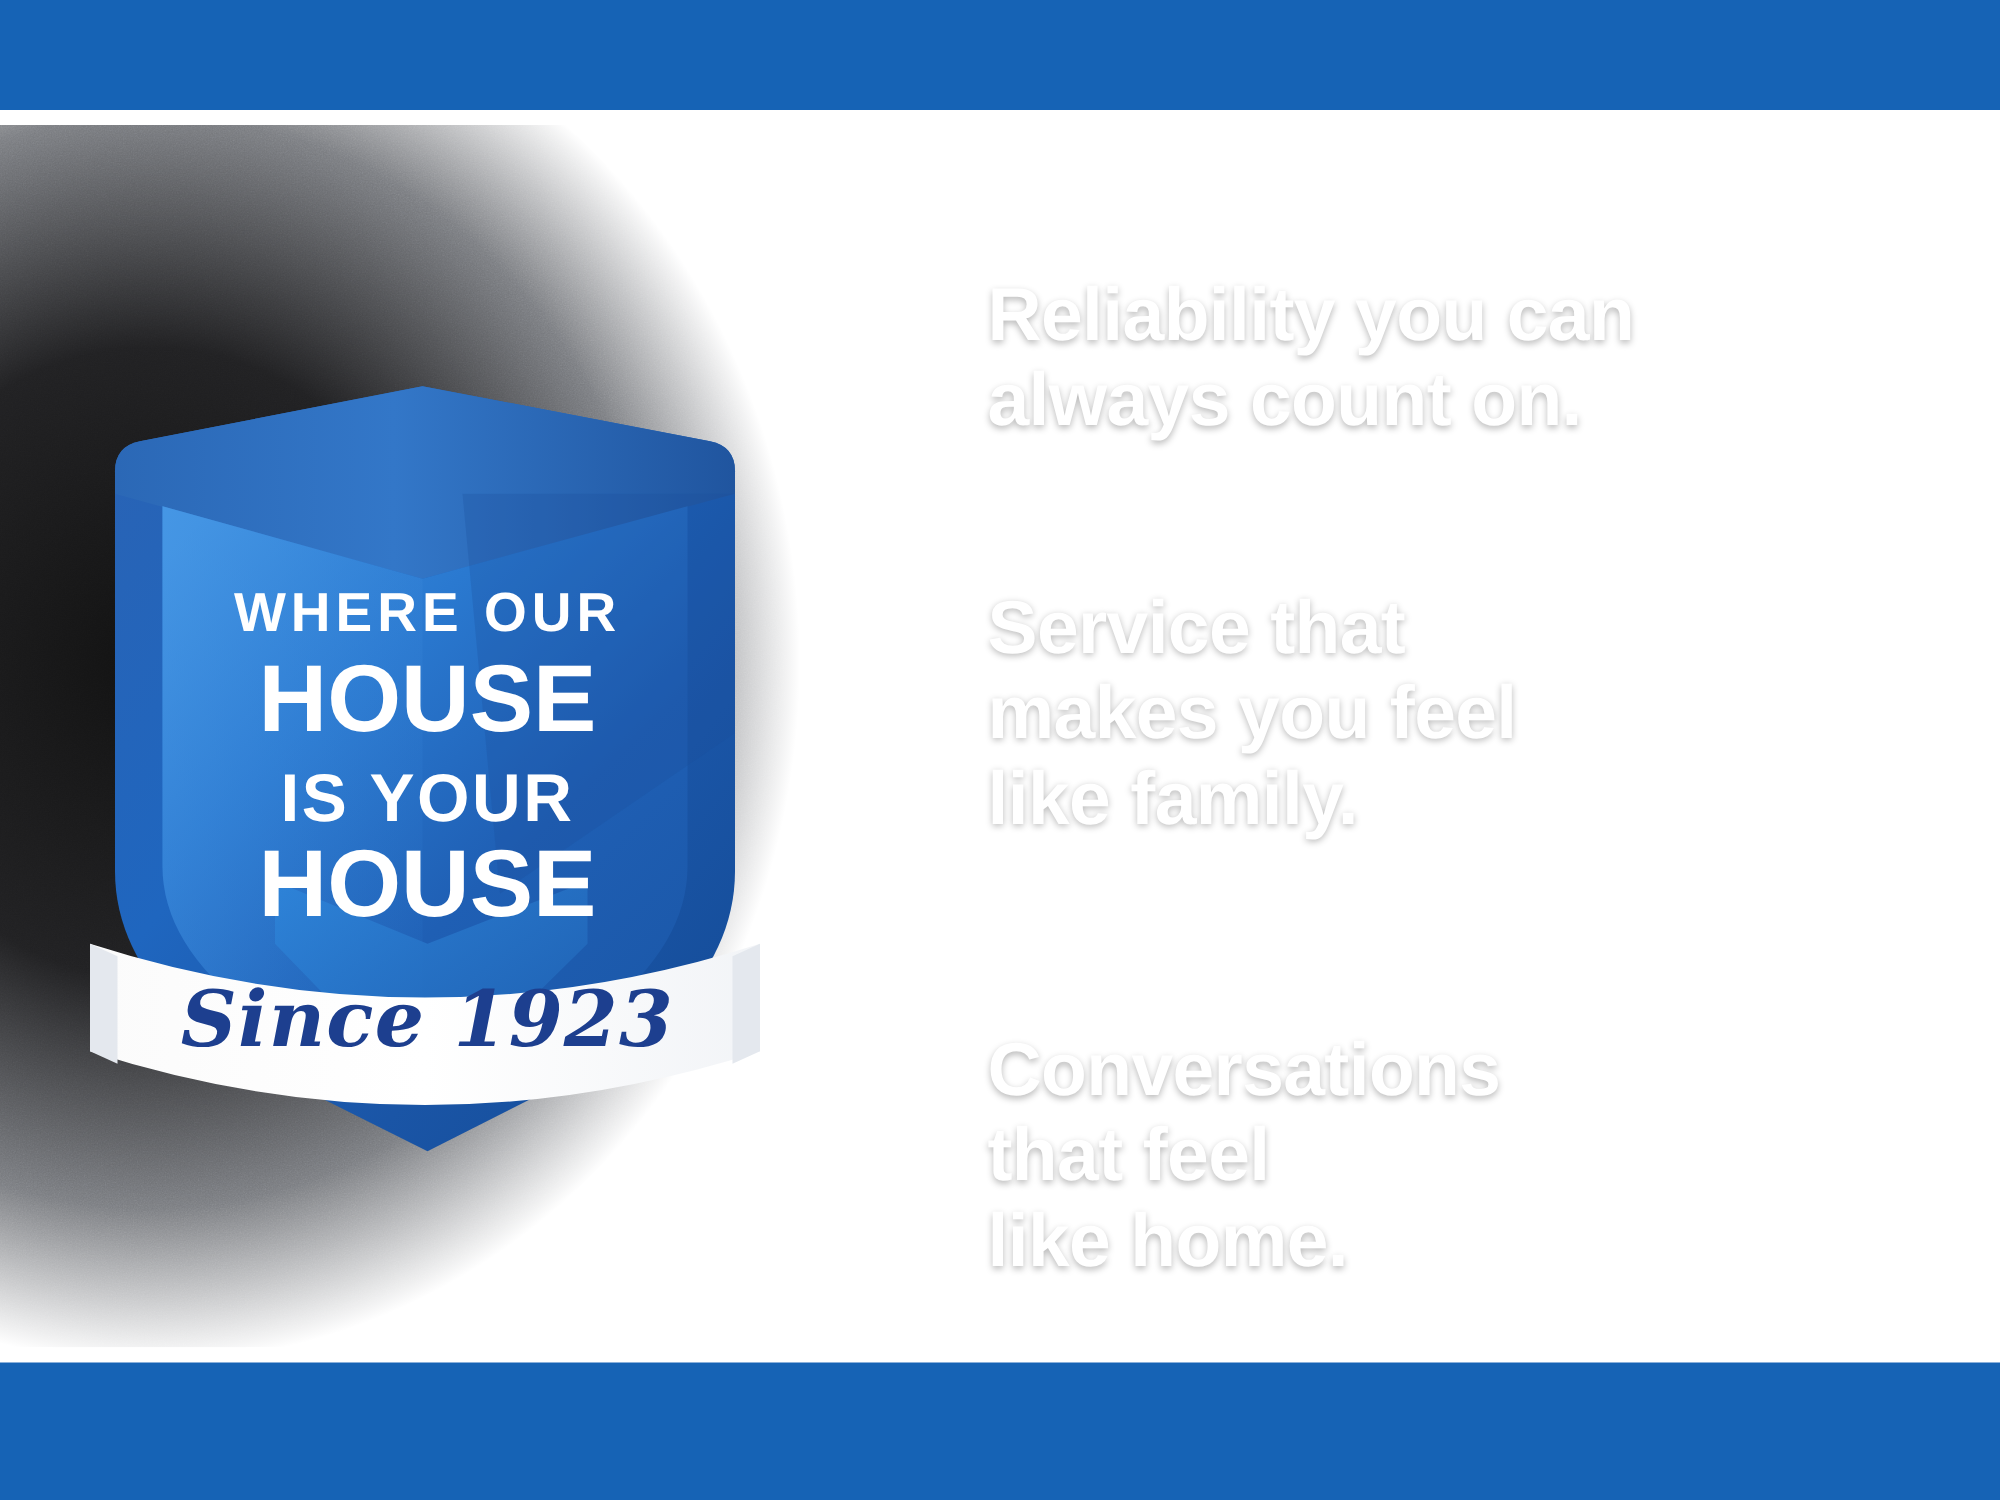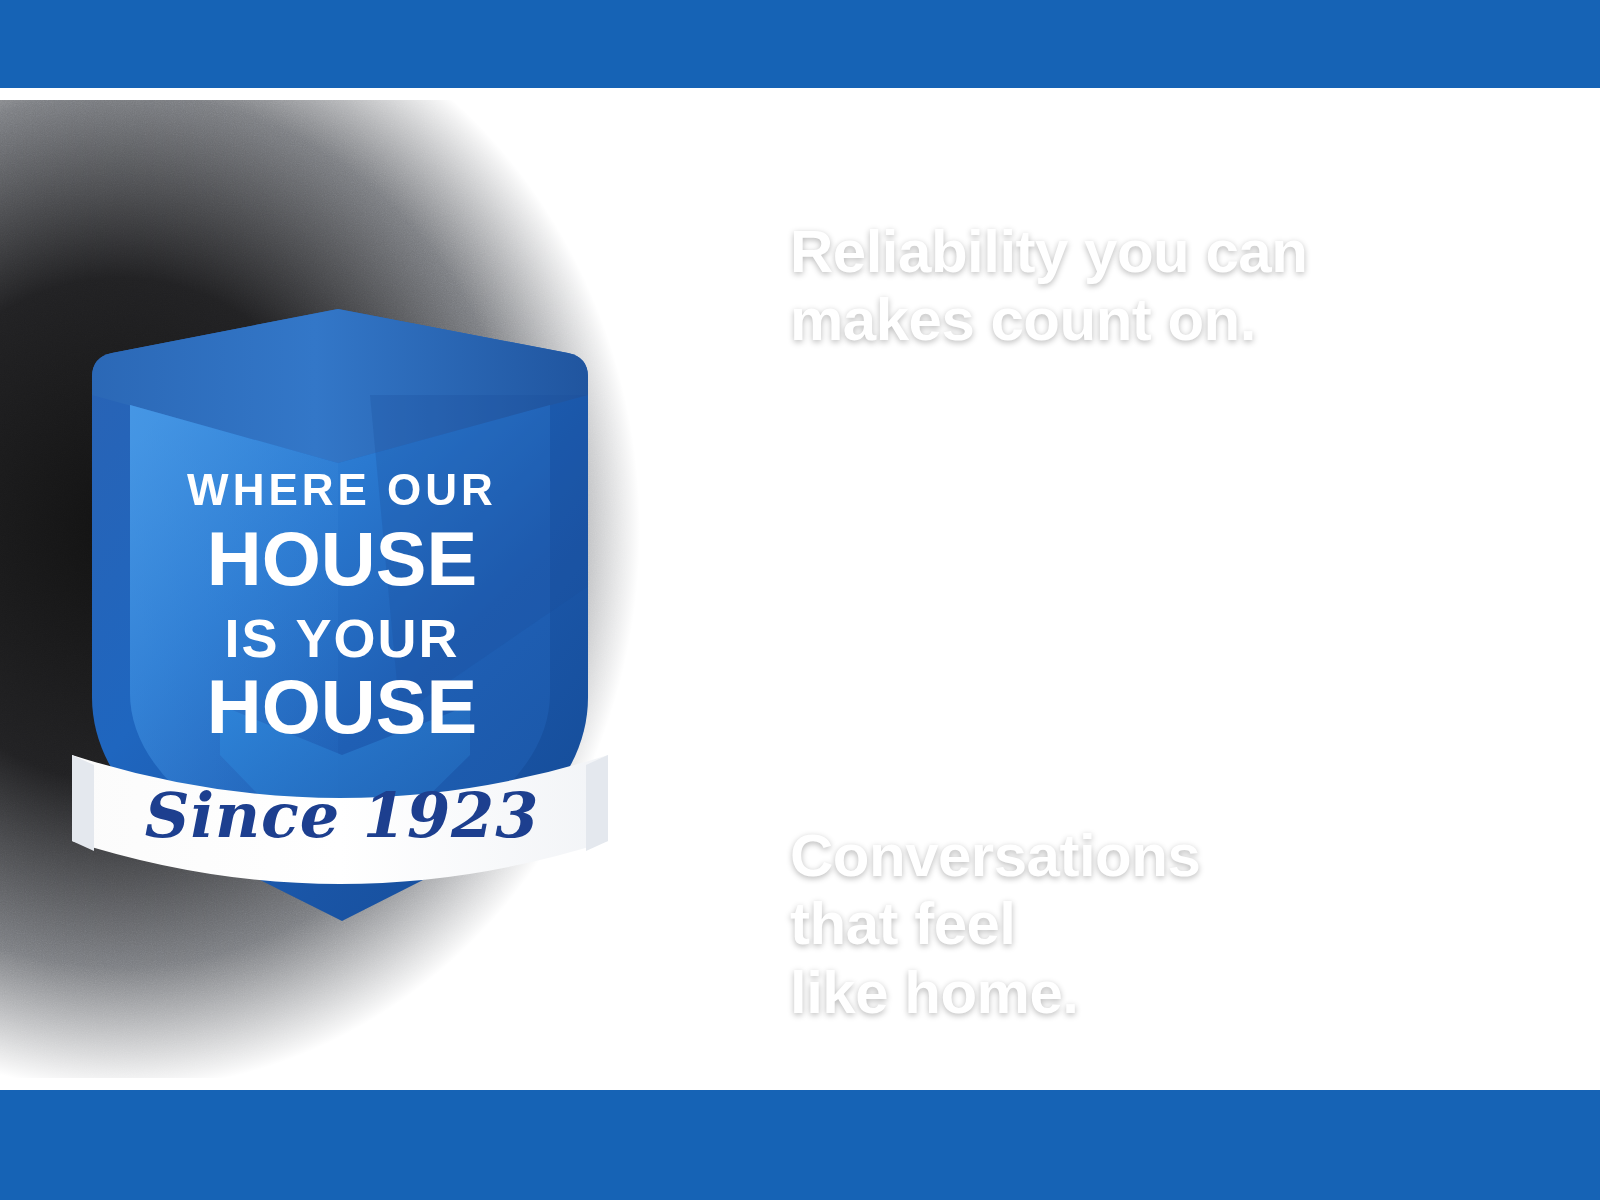--- a/index.html
+++ b/index.html
@@ -262,23 +262,34 @@
   <div id="benefits">
 
     <div class="benefit" id="benefit-0">
       <div class="check-wrap">
         <svg width="118" height="112" viewBox="0 0 118 112" xmlns="http://www.w3.org/2000/svg">
           <path d="M 6 52 C 14 44 26 42 34 50 L 58 78 L 98 4
                    C 104 -2 114 2 112 12 L 70 104 C 65 113 52 113 46 105 Z" fill="#ffffff"></path>
         </svg>
       </div>
       <div class="benefit-text">Reliability you can
-makes count on.</div>
+always count on.</div>
     </div>
 
+    <div class="benefit" id="benefit-1">
+      <div class="check-wrap">
+        <svg width="118" height="112" viewBox="0 0 118 112" xmlns="http://www.w3.org/2000/svg">
+          <path d="M 6 52 C 14 44 26 42 34 50 L 58 78 L 98 4
+                   C 104 -2 114 2 112 12 L 70 104 C 65 113 52 113 46 105 Z" fill="#ffffff"></path>
+        </svg>
+      </div>
+      <div class="benefit-text">Service that
+makes you feel
+like family.</div>
+    </div>
 
     <div class="benefit" id="benefit-2">
       <div class="check-wrap">
         <svg width="118" height="112" viewBox="0 0 118 112" xmlns="http://www.w3.org/2000/svg">
           <path d="M 6 52 C 14 44 26 42 34 50 L 58 78 L 98 4
                    C 104 -2 114 2 112 12 L 70 104 C 65 113 52 113 46 105 Z" fill="#ffffff"></path>
         </svg>
       </div>
       <div class="benefit-text">Conversations
 that feel

